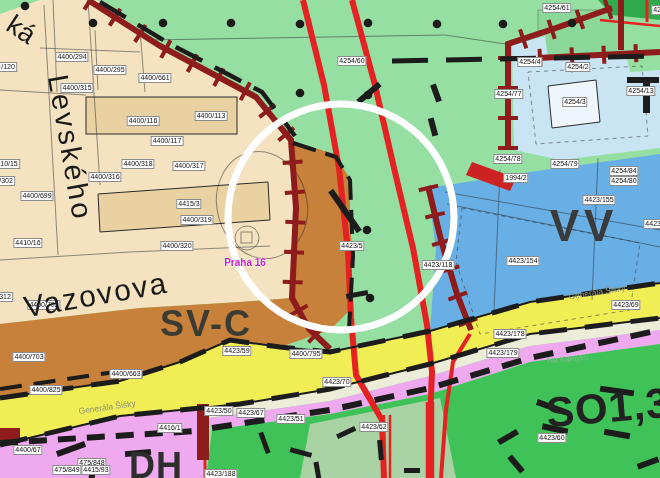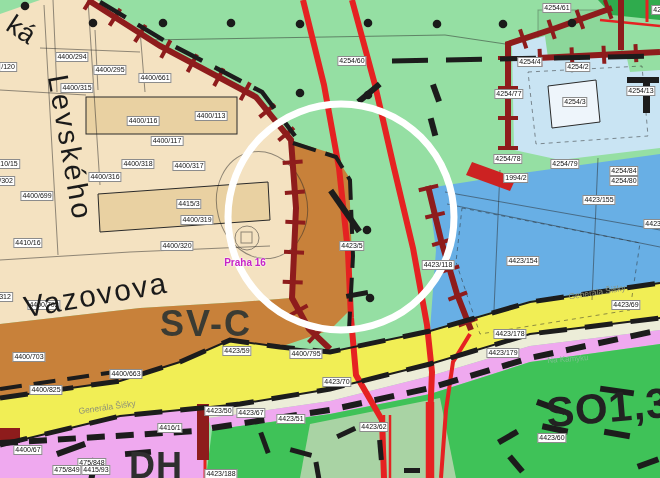--- a/index.html
+++ b/index.html
@@ -215,20 +215,21 @@
       <div class="parcel" style="left: 337px; top: 382px; transform: translate(-50%, -50%) rotate(0deg);">4423/70</div>
       <div class="parcel" style="left: 219px; top: 411px; transform: translate(-50%, -50%) rotate(0deg);">4423/50</div>
       <div class="parcel" style="left: 251px; top: 413px; transform: translate(-50%, -50%) rotate(0deg);">4423/67</div>
       <div class="parcel" style="left: 291px; top: 419px; transform: translate(-50%, -50%) rotate(0deg);">4423/51</div>
       <div class="parcel" style="left: 374px; top: 427px; transform: translate(-50%, -50%) rotate(0deg);">4423/62</div>
       <div class="parcel" style="left: 626px; top: 305px; transform: translate(-50%, -50%) rotate(0deg);">4423/69</div>
       <div class="parcel" style="left: 510px; top: 334px; transform: translate(-50%, -50%) rotate(0deg);">4423/178</div>
       <div class="parcel" style="left: 503px; top: 353px; transform: translate(-50%, -50%) rotate(0deg);">4423/179</div>
       <div class="parcel" style="left: 552px; top: 438px; transform: translate(-50%, -50%) rotate(0deg);">4423/60</div>
       <div class="zone" style="left: 206px; top: 324px; transform: translate(-50%, -50%) rotate(0deg); font-size: 36px; color: rgb(59, 59, 51); letter-spacing: 2px;">SV-C</div>
+      <div class="zone" style="left: 584px; top: 226px; transform: translate(-50%, -50%) rotate(0deg); font-size: 44px; color: rgb(58, 58, 58); letter-spacing: 5px;">VV</div>
       <div class="zone" style="left: 156px; top: 466px; transform: translate(-50%, -50%) rotate(0deg); font-size: 36px; color: rgb(46, 46, 46); letter-spacing: 1px;">DH</div>
       <div class="zone" style="left: 608px; top: 408px; transform: translate(-50%, -50%) rotate(-5deg); font-size: 42px; color: rgb(34, 34, 34); letter-spacing: 1px;">SO1,3</div>
       <div class="street" style="left: 21px; top: 30px; transform: translate(-50%, -50%) rotate(33deg); font-size: 27px;">ká</div>
       <div class="street" style="left: 70px; top: 148px; transform: translate(-50%, -50%) rotate(80deg); font-size: 29px; letter-spacing: 3px;">Levského</div>
       <div class="street" style="left: 96px; top: 295px; transform: translate(-50%, -50%) rotate(-10deg); font-size: 30px; letter-spacing: 2px;">Vazovova</div>
       <div class="street" style="left: 107px; top: 407px; transform: translate(-50%, -50%) rotate(-8deg); font-size: 8.5px; color: rgb(142, 145, 120);">Generála Šišky</div>
       <div class="street" style="left: 597px; top: 292px; transform: translate(-50%, -50%) rotate(-9deg); font-size: 8.5px; color: rgb(142, 145, 120);">Generála Šišky</div>
       <div class="street" style="left: 568px; top: 359px; transform: translate(-50%, -50%) rotate(-4deg); font-size: 8px; color: rgb(124, 191, 142);">Na Kamýku</div>
     </div>
 </div>

